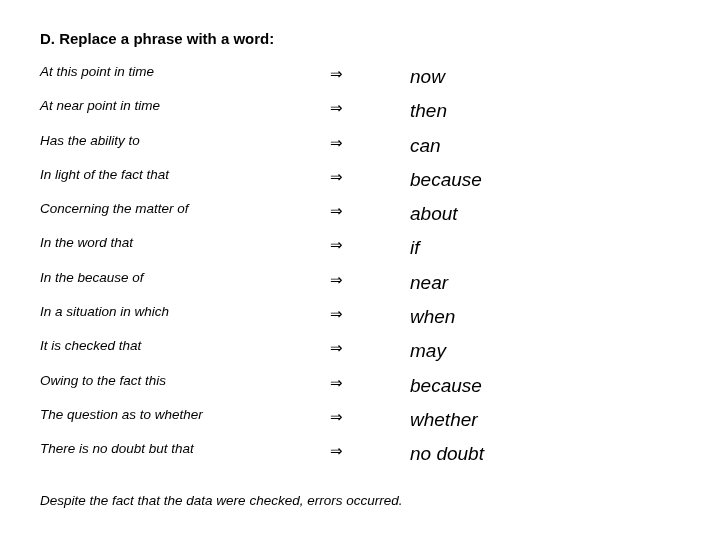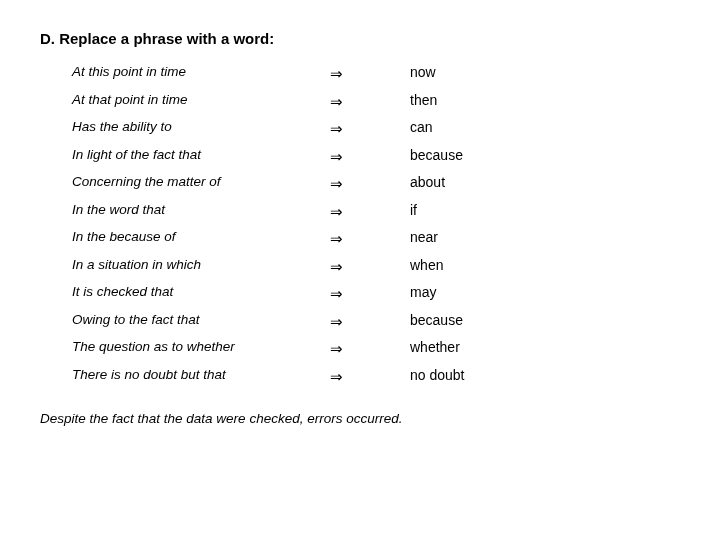--- a/index.html
+++ b/index.html
@@ -22,48 +22,48 @@
     .table-container {
       display: grid;
       grid-template-columns: 280px 80px 200px;
       row-gap: 2px;
       margin-bottom: 22px;
     }
     .phrase {
       font-style: italic;
       font-size: 13.5px;
       line-height: 1.7;
-      margin-left: 32px;
     }
     .arrow {
       font-size: 15px;
       line-height: 1.7;
       padding-left: 10px;
     }
     .word {
-      font-size: 14px;
+      font-style: italic;
+      font-size: 19px;
       line-height: 1.7;
       padding-left: 10px;
     }
     .example {
       font-style: italic;
       font-size: 13.5px;
       margin-top: 10px;
     }
   </style>
 </head>
 <body>
 
 <div class="title">D. Replace a phrase with a word:</div>
 
 <div class="table-container" id="table-container">
     <div class="phrase">At this point in time</div>
     <div class="arrow">⇒</div>
     <div class="word">now</div>
-    <div class="phrase">At that point in time</div>
+    <div class="phrase">At near point in time</div>
     <div class="arrow">⇒</div>
     <div class="word">then</div>
     <div class="phrase">Has the ability to</div>
     <div class="arrow">⇒</div>
     <div class="word">can</div>
     <div class="phrase">In light of the fact that</div>
     <div class="arrow">⇒</div>
     <div class="word">because</div>
     <div class="phrase">Concerning the matter of</div>
     <div class="arrow">⇒</div>
@@ -73,21 +73,21 @@
     <div class="word">if</div>
     <div class="phrase">In the because of</div>
     <div class="arrow">⇒</div>
     <div class="word">near</div>
     <div class="phrase">In a situation in which</div>
     <div class="arrow">⇒</div>
     <div class="word">when</div>
     <div class="phrase">It is checked that</div>
     <div class="arrow">⇒</div>
     <div class="word">may</div>
-    <div class="phrase">Owing to the fact that</div>
+    <div class="phrase">Owing to the fact this</div>
     <div class="arrow">⇒</div>
     <div class="word">because</div>
     <div class="phrase">The question as to whether</div>
     <div class="arrow">⇒</div>
     <div class="word">whether</div>
     <div class="phrase">There is no doubt but that</div>
     <div class="arrow">⇒</div>
     <div class="word">no doubt</div>
   </div>
 

